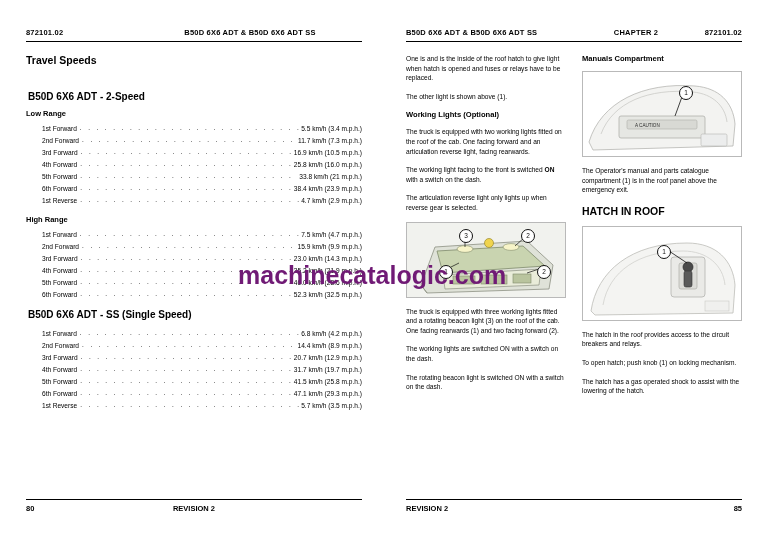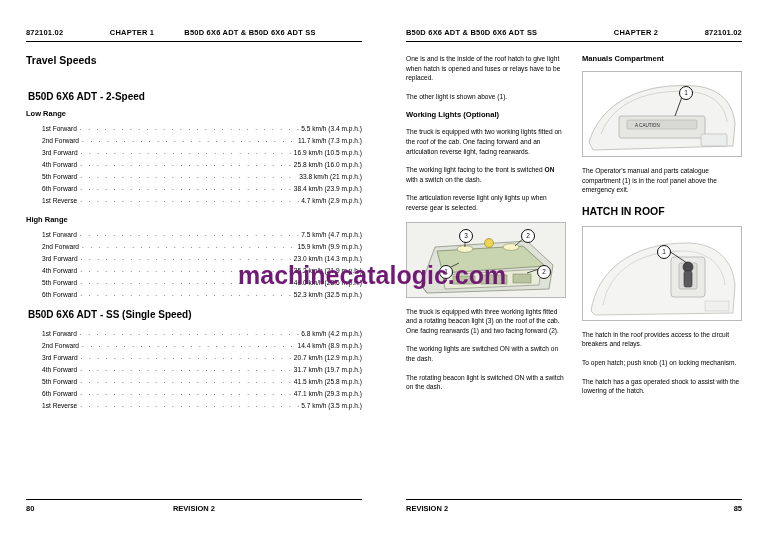--- a/index.html
+++ b/index.html
@@ -193,23 +193,20 @@
 </style>
 </head>
 <body>
 
 <div class="page">
 
   <div class="sheet sheet-left">
 
     <div class="hdr">
       <span class="hdr-left">872101.02</span>
-      <span class="hdr-mid">
-        <span style="position:relative; left:-62px;">CHAPTER 1</span>
-      </span>
       <span class="hdr-mid2">
         <span style="position:relative; left:56px;">B50D 6X6 ADT &amp; B50D 6X6 ADT SS</span>
       </span>
       <div class="rule"></div>
     </div>
 
     <div class="body-left">
       <h1 class="sect">Travel Speeds</h1>
 
       <h2 class="sub">B50D 6X6 ADT - 2-Speed</h2>

